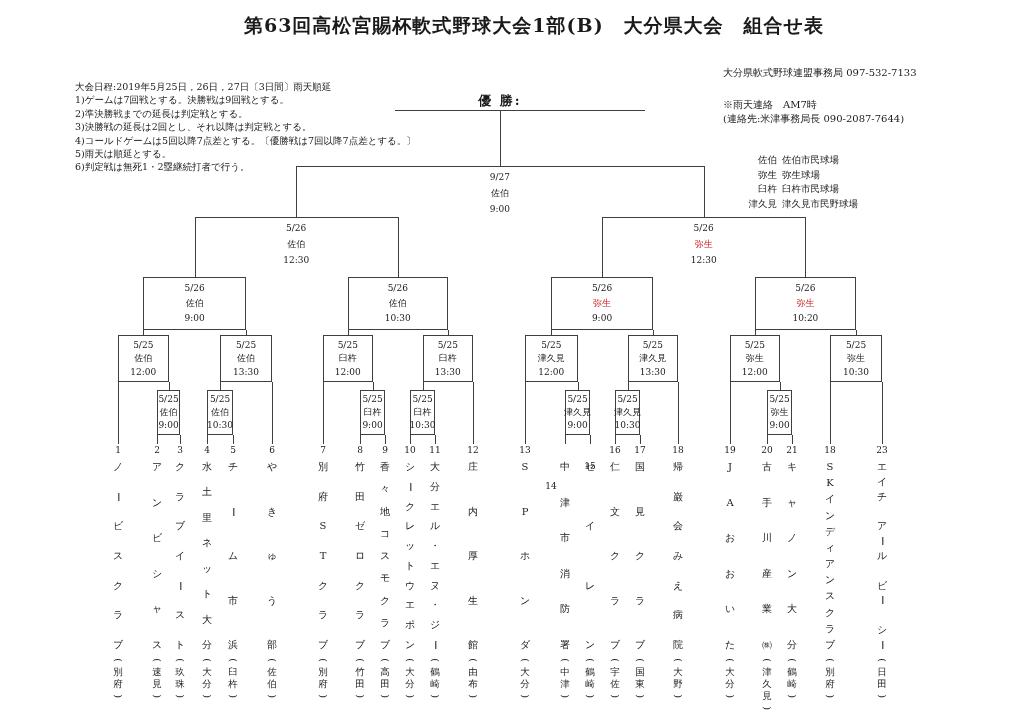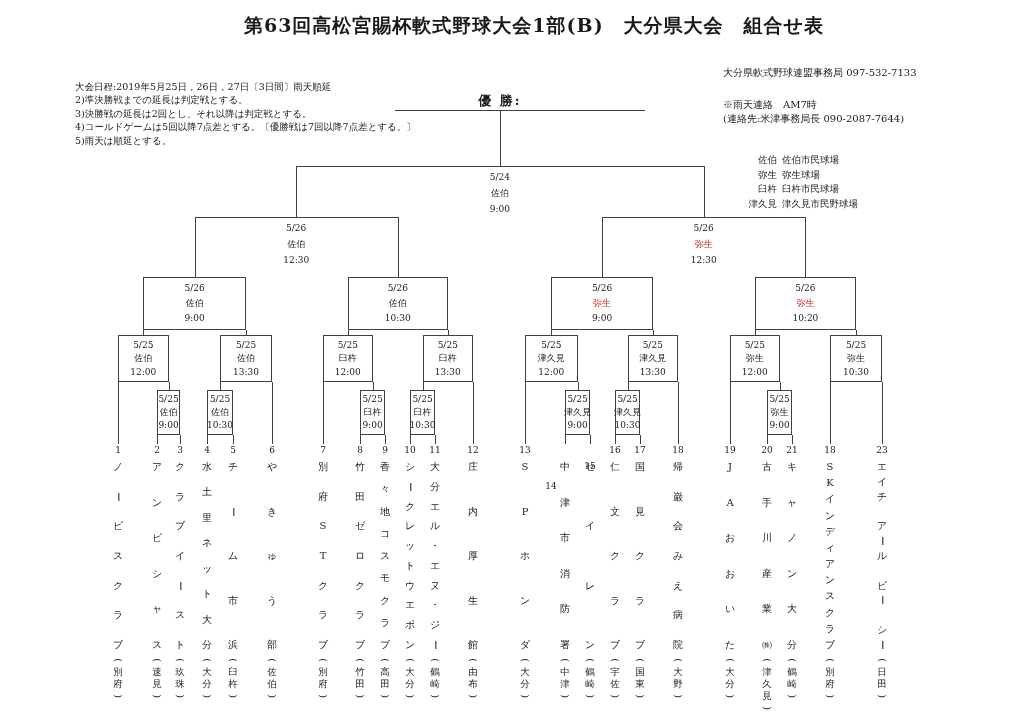--- a/index.html
+++ b/index.html
@@ -32,24 +32,26 @@
   .rot{transform:rotate(90deg);}
 </style>
 </head>
 <body>
 
 <div class="page">
   <div class="title">第63回高松宮賜杯軟式野球大会1部(B)　大分県大会　組合せ表</div>
 
   <div class="rules" id="rules">
       <div>大会日程:2019年5月25日，26日，27日〔3日間〕雨天順延</div>
+      <div>1)ゲームは7回戦とする。決勝戦は9回戦とする。</div>
       <div>2)準決勝戦までの延長は判定戦とする。</div>
       <div>3)決勝戦の延長は2回とし、それ以降は判定戦とする。</div>
       <div>4)コールドゲームは5回以降7点差とする。〔優勝戦は7回以降7点差とする。〕</div>
       <div>5)雨天は順延とする。</div>
+      <div>6)判定戦は無死1・2塁継続打者で行う。</div>
     </div>
 
   <div class="contact">
     <div>大分県軟式野球連盟事務局 097-532-7133</div>
     <div class="cgap"></div>
     <div>※雨天連絡　AM7時</div>
     <div>(連絡先:米津事務局長 090-2087-7644)</div>
   </div>
 
   <div class="venues" id="venues">
@@ -575,21 +577,21 @@
       <div class="hline" style="left: 602px; top: 217px; width: 203.375px;"></div>
       <div class="linelabels" style="left: 703.688px; top: 224px;">
         <div class="lbl">5/26</div>
         <div class="lbl red">弥生</div>
         <div class="lbl">12:30</div>
       </div>
       <div class="vline" style="left: 602px; top: 217px; height: 60px;"></div>
       <div class="vline" style="left: 805.375px; top: 217px; height: 60px;"></div>
       <div class="hline" style="left: 296.188px; top: 166px; width: 407.5px;"></div>
       <div class="linelabels" style="left: 499.938px; top: 173px;">
-        <div class="lbl">5/24</div>
+        <div class="lbl">9/27</div>
         <div class="lbl">佐伯</div>
         <div class="lbl">9:00</div>
       </div>
       <div class="vline" style="left: 296.188px; top: 166px; height: 51px;"></div>
       <div class="vline" style="left: 703.688px; top: 166px; height: 51px;"></div>
       <div class="hline" style="left: 395px; top: 110px; width: 250px;"></div>
       <div class="vline" style="left: 500px; top: 110px; height: 56px;"></div>
     </div>
 </div>
 

